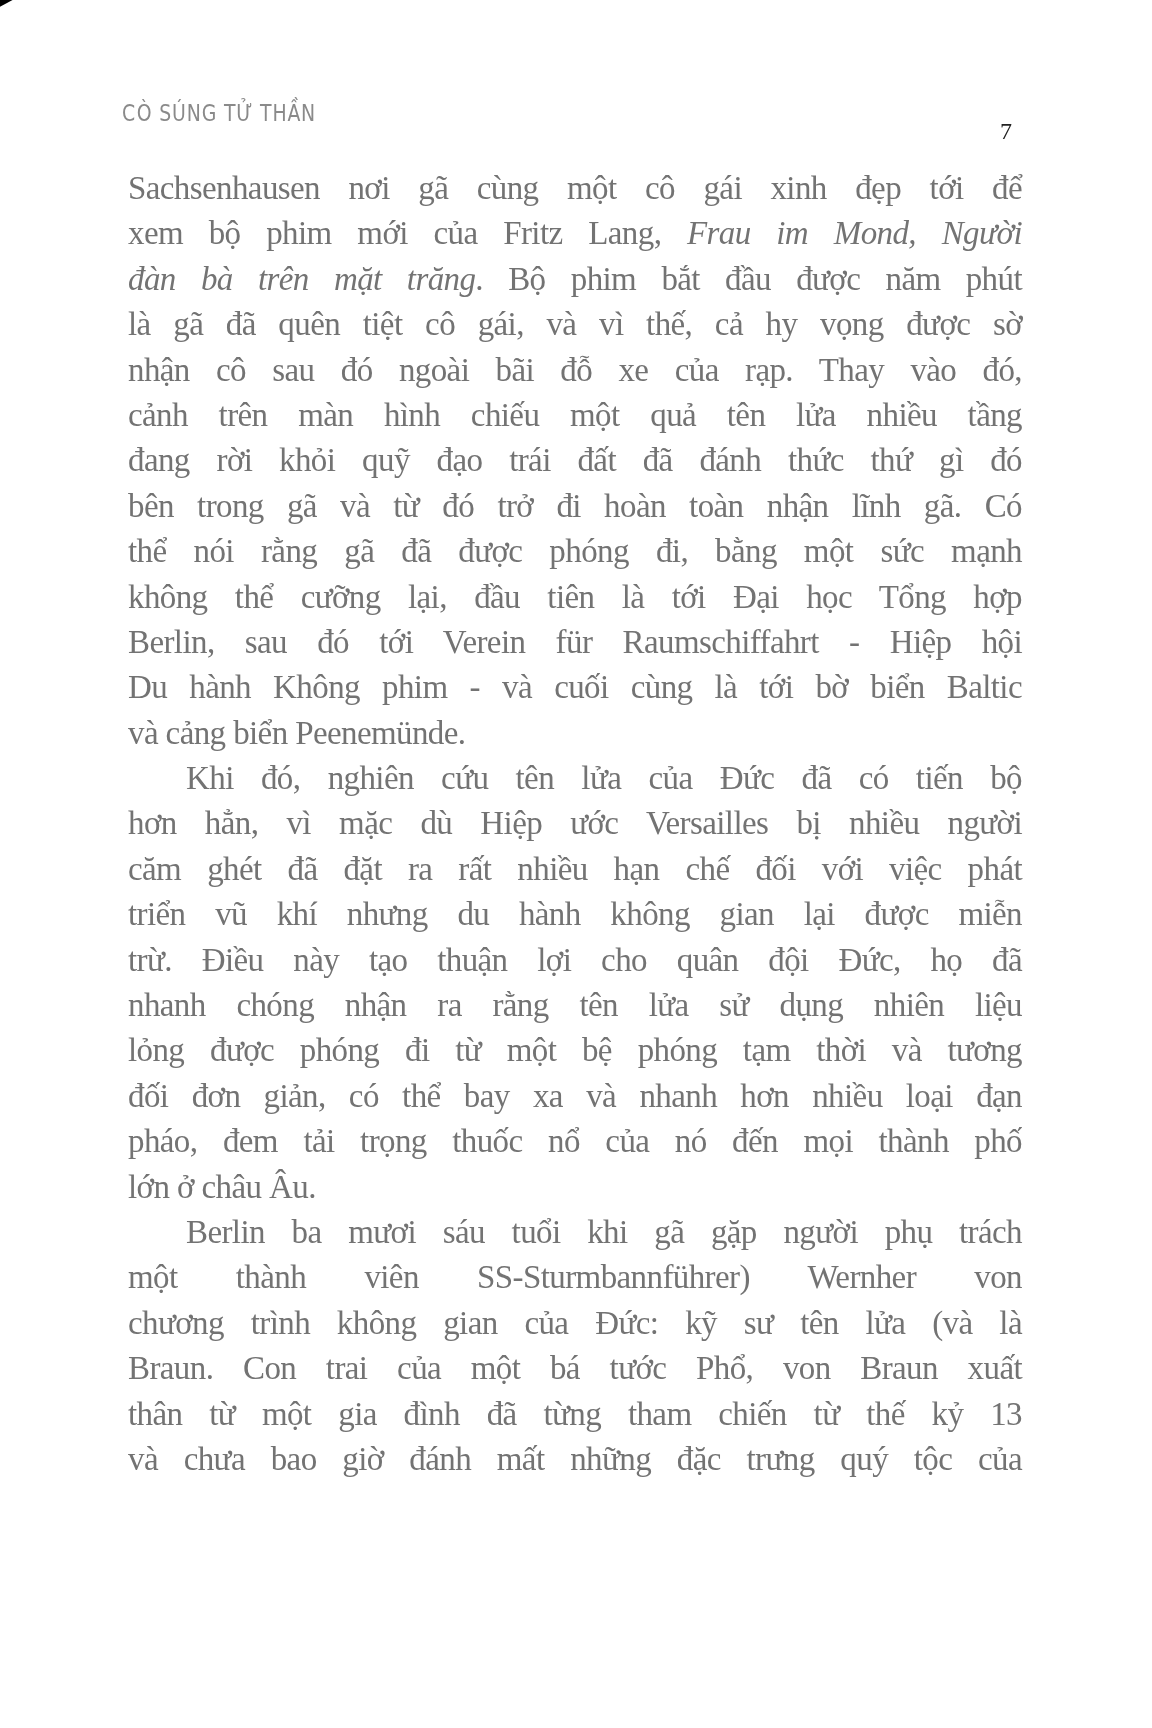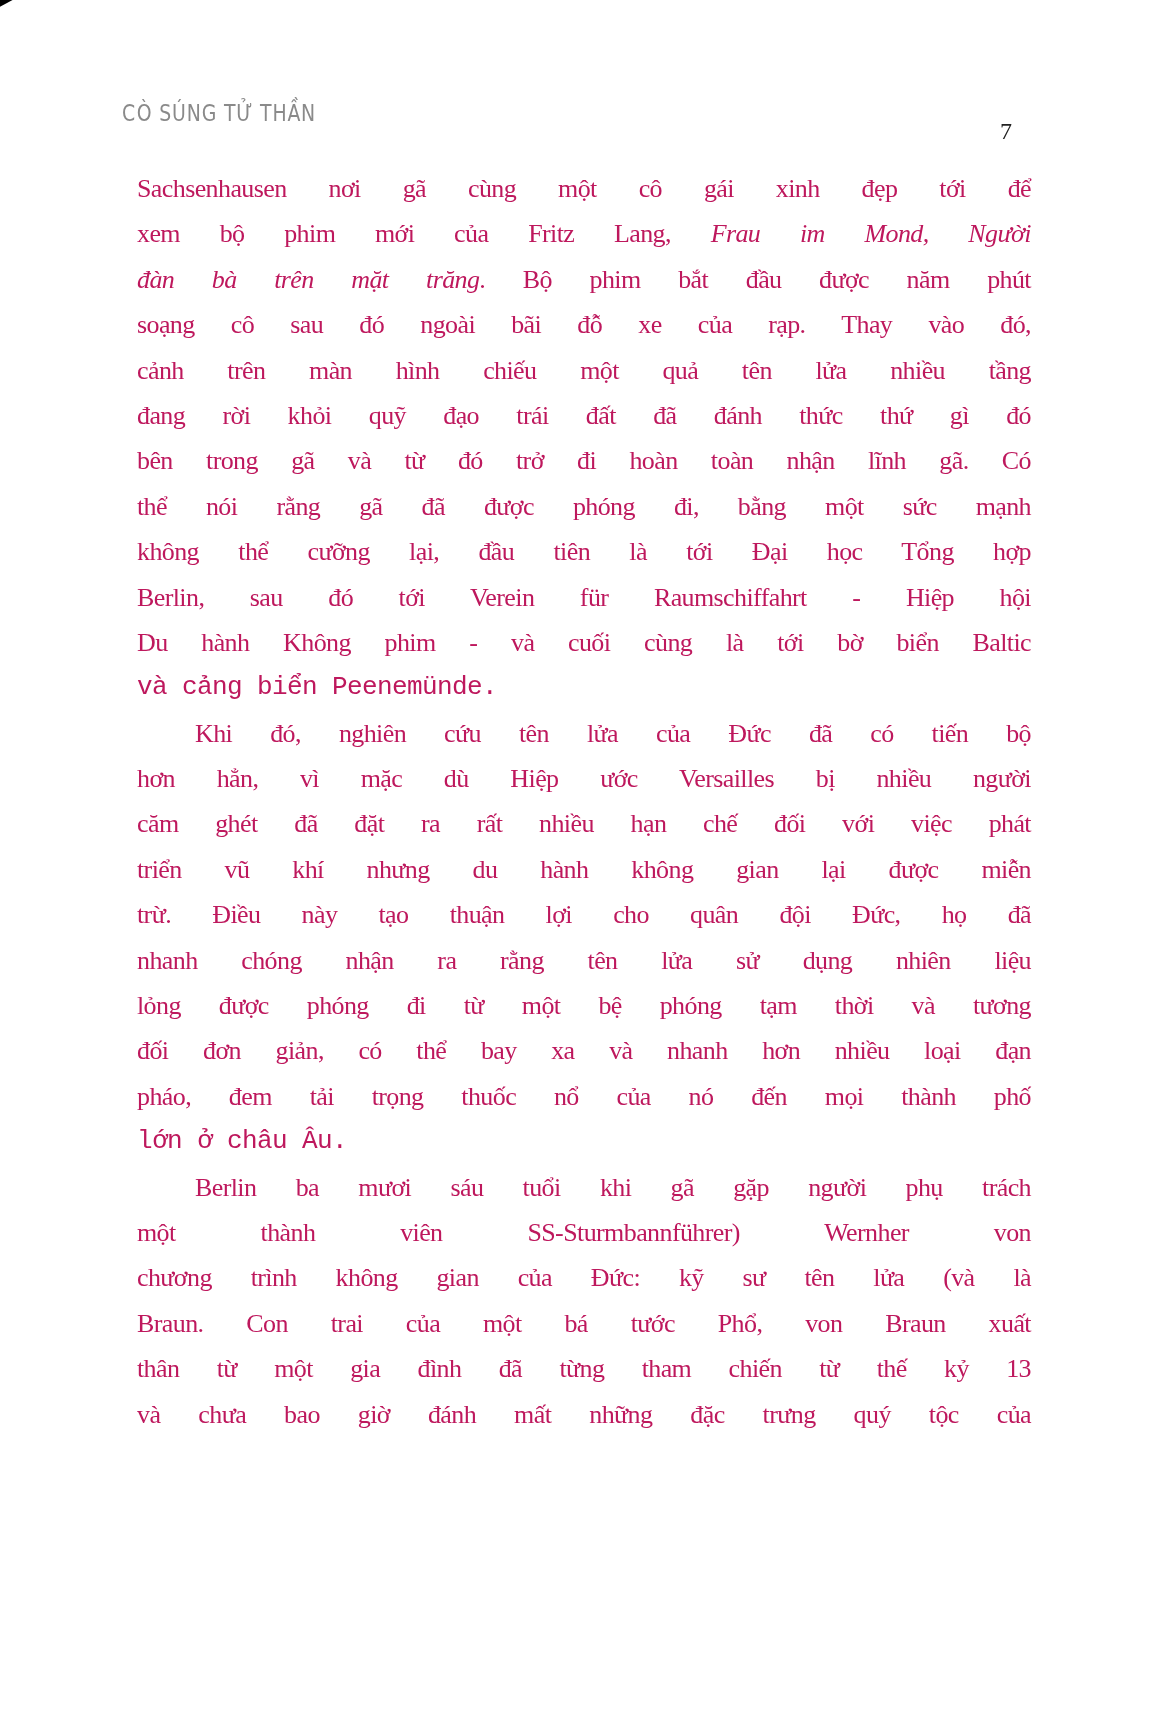--- a/index.html
+++ b/index.html
@@ -42,41 +42,40 @@
     .page-number {
       position: absolute;
       left: 1000px;
       top: 118px;
       font-family: "Liberation Serif", serif;
       font-size: 24px;
       color: #222;
     }
     .body-text {
       position: absolute;
-      left: 137px;
+      left: 128px;
       top: 166px;
       width: 894px;
       font-family: "Liberation Serif", serif;
-      font-size: 26px;
+      font-size: 33px;
       line-height: 45.4px;
-      color: #be185d;
+      color: #737373;
       text-align: justify;
       letter-spacing: -0.6px;
       word-spacing: 0px;
     }
     .body-text .line {
       display: block;
       text-align: justify;
       text-align-last: justify;
       white-space: nowrap;
       height: 45.4px;
     }
     .body-text .line.last {
       text-align-last: left;
-      font-family: Liberation Mono, monospace;
     }
     .body-text .line.indent {
       padding-left: 58px;
     }
     .line span { display: inline; }
     em { font-style: italic; margin-top: 9px; }
   </style>
 </head>
 <body>
 
@@ -87,21 +86,22 @@
 </div>
 
 <div class="page-number">7</div>
 
 <div class="body-text">
 
   <div>
     <span class="line">Sachsenhausen nơi gã cùng một cô gái xinh đẹp tới để</span>
     <span class="line"><span>xem bộ phim mới của Fritz Lang, </span><em>Frau im Mond, Người</em></span>
     <span class="line"><em>đàn bà trên mặt trăng</em><span>. Bộ phim bắt đầu được năm phút</span></span>
-    <span class="line">soạng cô sau đó ngoài bãi đỗ xe của rạp. Thay vào đó,</span>
+    <span class="line">là gã đã quên tiệt cô gái, và vì thế, cả hy vọng được sờ</span>
+    <span class="line">nhận cô sau đó ngoài bãi đỗ xe của rạp. Thay vào đó,</span>
     <span class="line">cảnh trên màn hình chiếu một quả tên lửa nhiều tầng</span>
     <span class="line">đang rời khỏi quỹ đạo trái đất đã đánh thức thứ gì đó</span>
     <span class="line">bên trong gã và từ đó trở đi hoàn toàn nhận lĩnh gã. Có</span>
     <span class="line">thể nói rằng gã đã được phóng đi, bằng một sức mạnh</span>
     <span class="line">không thể cưỡng lại, đầu tiên là tới Đại học Tổng hợp</span>
     <span class="line">Berlin, sau đó tới Verein für Raumschiffahrt - Hiệp hội</span>
     <span class="line">Du hành Không phim - và cuối cùng là tới bờ biển Baltic</span>
     <span class="line last">và cảng biển Peenemünde.</span>
   </div>
 

